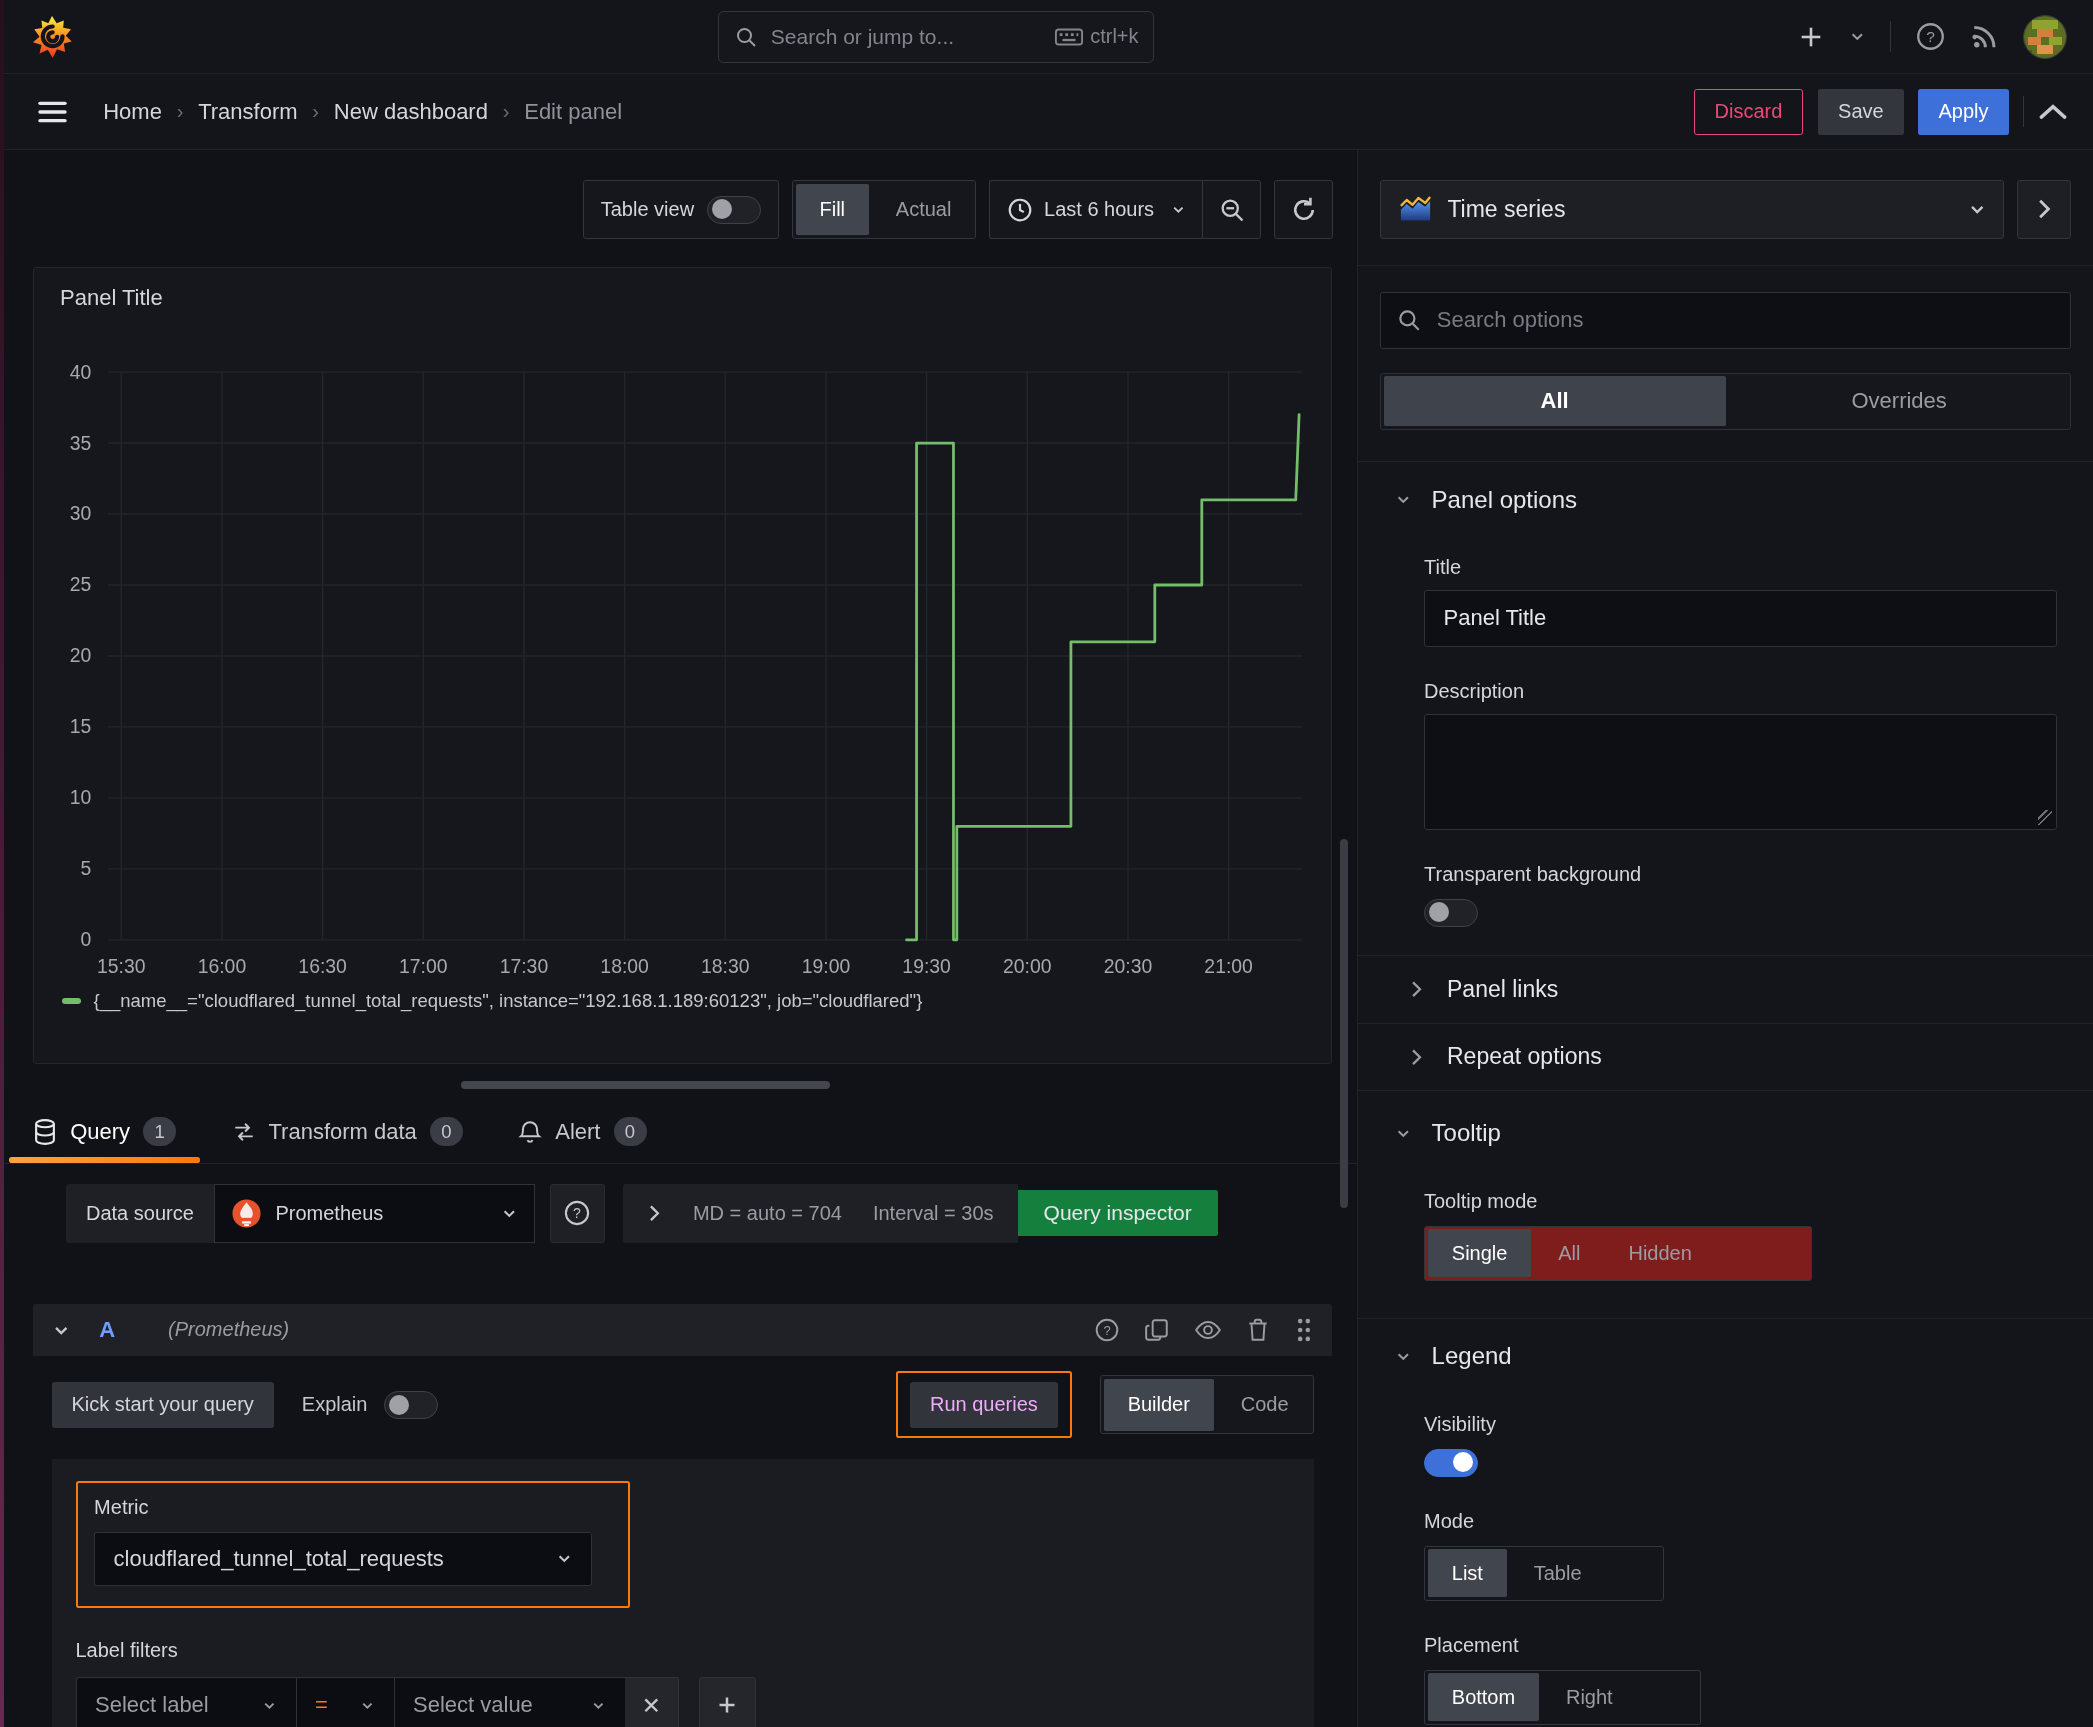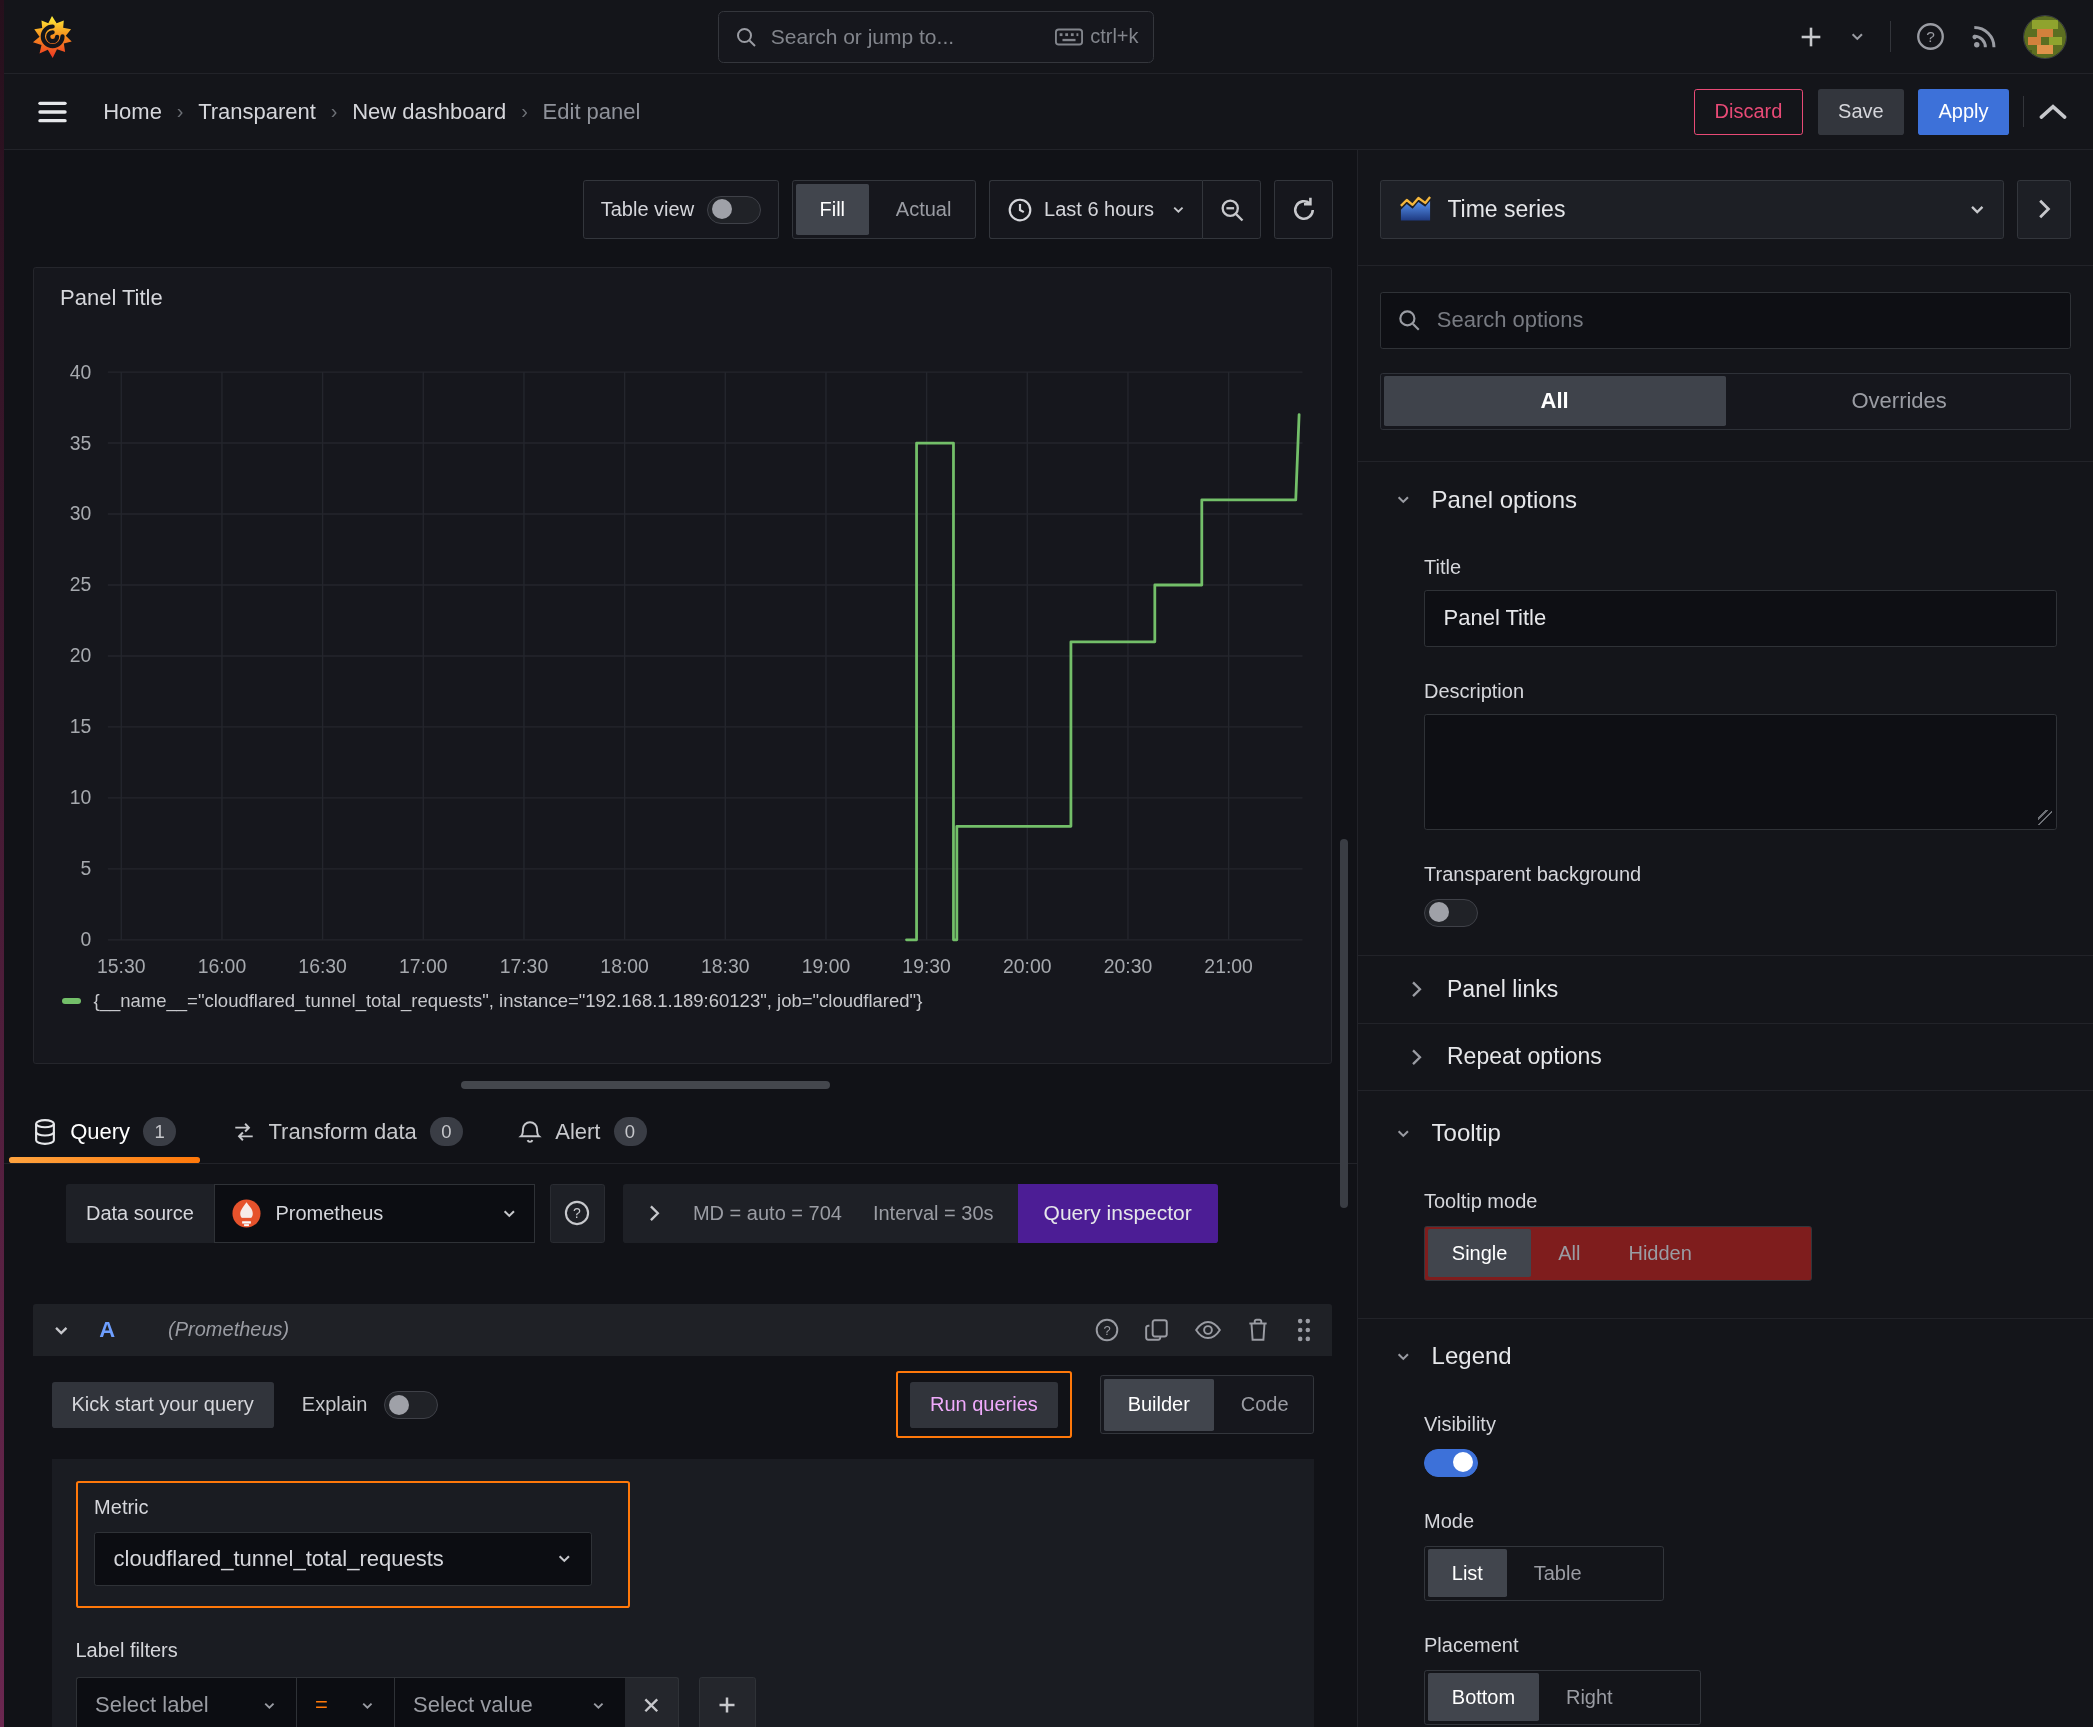--- a/index.html
+++ b/index.html
@@ -72,21 +72,21 @@
   .qtab.active{color:#ffffff;}
   .qtab.active .under{display:block;}
   .badge{min-width:33px;height:29.5px;border-radius:14.8px;background:#3a3d45;color:#c7c8cc;font-size:18.5px;display:flex;align-items:center;justify-content:center;padding:0 9.2px;}
 
   
   .ds-row{margin:20px 0 0 33px;display:flex;align-items:center;height:59px;gap:0;}
   .ds-label{background:#1e2026;height:59px;display:flex;align-items:center;padding:0 20px;border-radius:2.8px 0 0 2.8px;color:#d5d6db;font-size:20px;margin-left:33px;}
   .ds-pick{height:59px;background:#0c0d12;border:0.9px solid #2f3237;display:flex;align-items:center;gap:13px;padding:0 16.6px;width:321px;cursor:pointer;}
   .sq-btn{width:55px;height:59px;background:#1e2026;border:none;border-left:0.9px solid #2a2c32;display:flex;align-items:center;justify-content:center;color:#c7c8cc;cursor:pointer;}
   .ds-stats{margin-left:18.5px;height:59px;background:#1e2026;display:flex;align-items:center;gap:31px;padding:0 24px;color:#9a9ca3;font-size:20px;border-radius:2.8px 0 0 2.8px;}
-  .qi-btn{height:59px;background:#4c1d95;color:#e6e7ea;border:none;padding:0 26px;font-size:21px;border-radius:0 2.8px 2.8px 0;cursor:pointer;}
+  .qi-btn{height:46px;background:#15803d;color:#e6e7ea;border:none;padding:0 26px;font-size:21px;border-radius:0 2.8px 2.8px 0;cursor:pointer;}
 
   
   .qcard{margin:61px 0 0 33px;width:1299px;}
   .qhead{height:52px;background:#1f2126;border-radius:2.8px 2.8px 0 0;display:flex;align-items:center;padding:0 18.5px;gap:20px;}
   .refid{color:#6e9fff;font-size:22px;font-weight:bold;margin-left:9.2px;}
   .dsname{color:#9a9ca3;font-style:italic;font-size:20px;margin-left:33px;}
   .qhead-icons{margin-left:auto;display:flex;align-items:center;gap:24px;color:#9a9ca3;}
   .qactions{display:flex;align-items:center;margin-top:14.8px;padding:0 18.5px;gap:28px;height:68px;}
   .kick{background:#31343b;color:#d5d6db;}
   .explain{display:flex;align-items:center;gap:16.6px;color:#c7c8cc;}
@@ -225,21 +225,21 @@
     <button class="icobtn">
       <svg class="i" width="31" height="24" viewBox="0 0 24 18">
           <rect x="1" y="1" width="22" height="2.6" rx="1.3" fill="#e6e7ea"></rect>
           <rect x="1" y="7.7" width="22" height="2.6" rx="1.3" fill="#e6e7ea"></rect>
           <rect x="1" y="14.4" width="22" height="2.6" rx="1.3" fill="#e6e7ea"></rect>
         </svg>
     </button>
     <nav class="crumbs">
       <span class="crumb">Home</span>
       <span class="crumb-sep">›</span>
-      <span class="crumb">Transparent</span>
+      <span class="crumb">Transform</span>
       <span class="crumb-sep">›</span>
       <span class="crumb">New dashboard</span>
       <span class="crumb-sep">›</span>
       <span class="crumb dim">Edit panel</span>
     </nav>
     <div class="bar-actions">
       <button class="btn ghost-danger">Discard</button>
       <button class="btn secondary">Save</button>
       <button class="btn primary">Apply</button>
       <div class="vdiv"></div>

